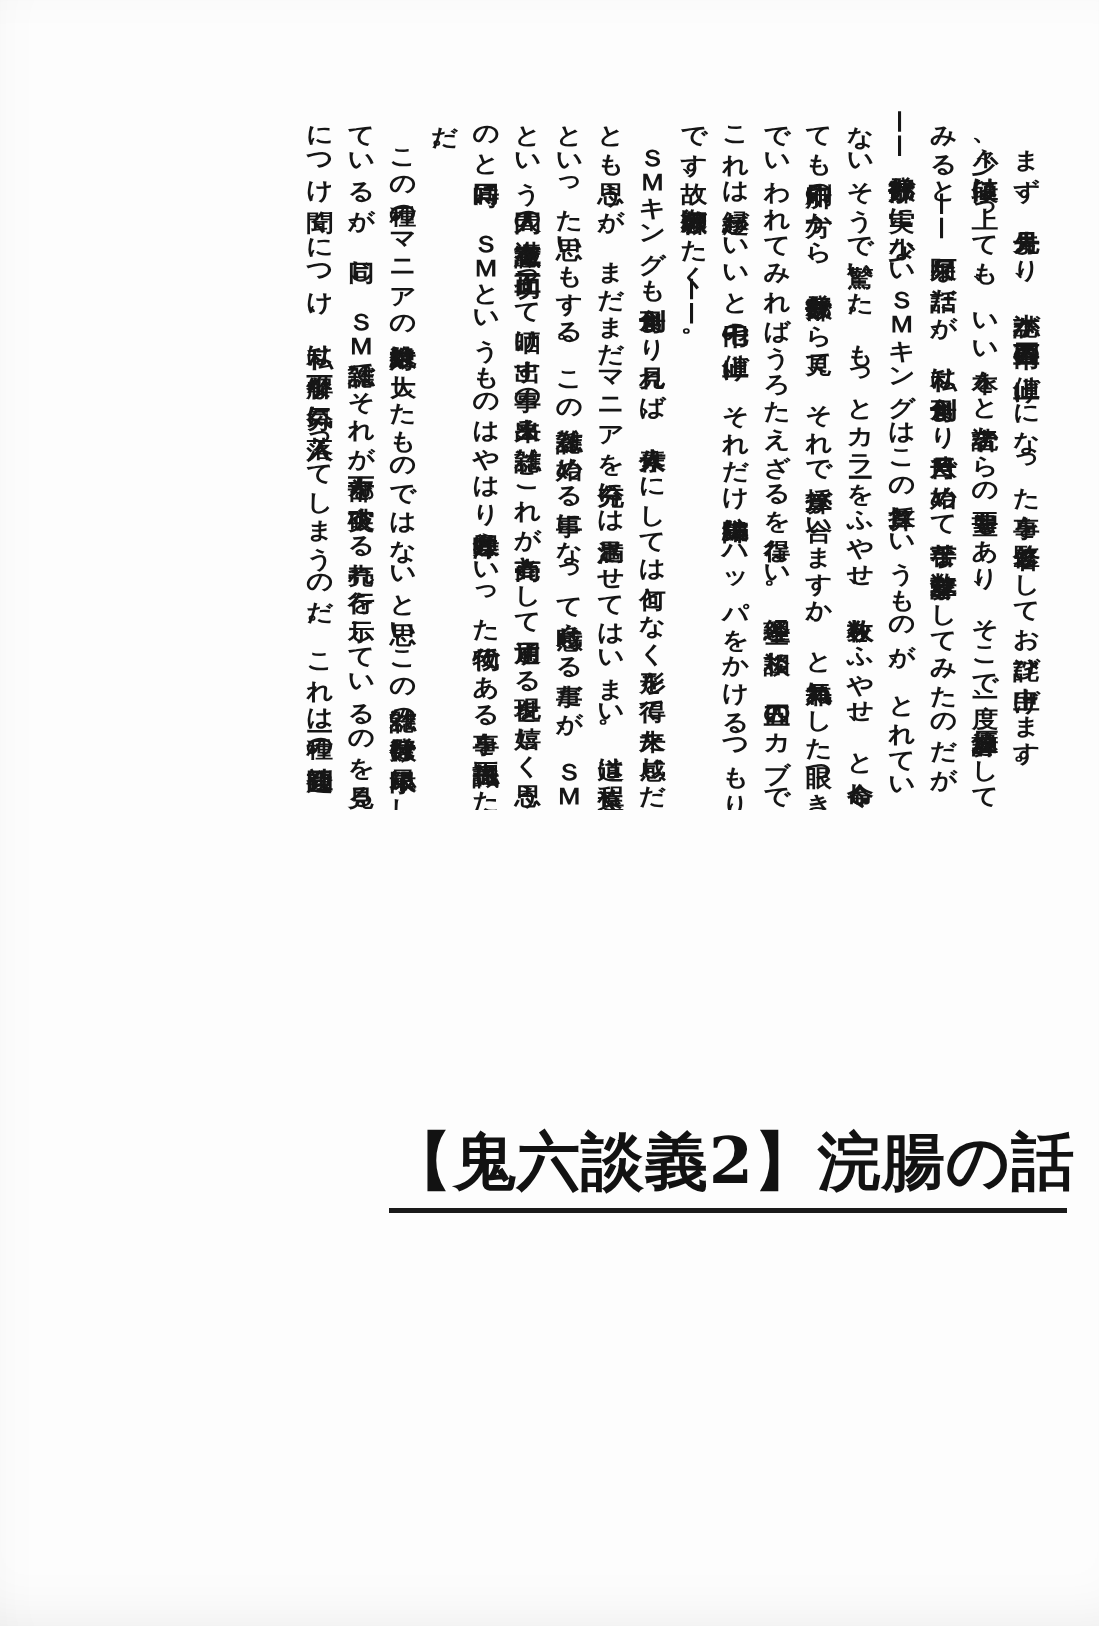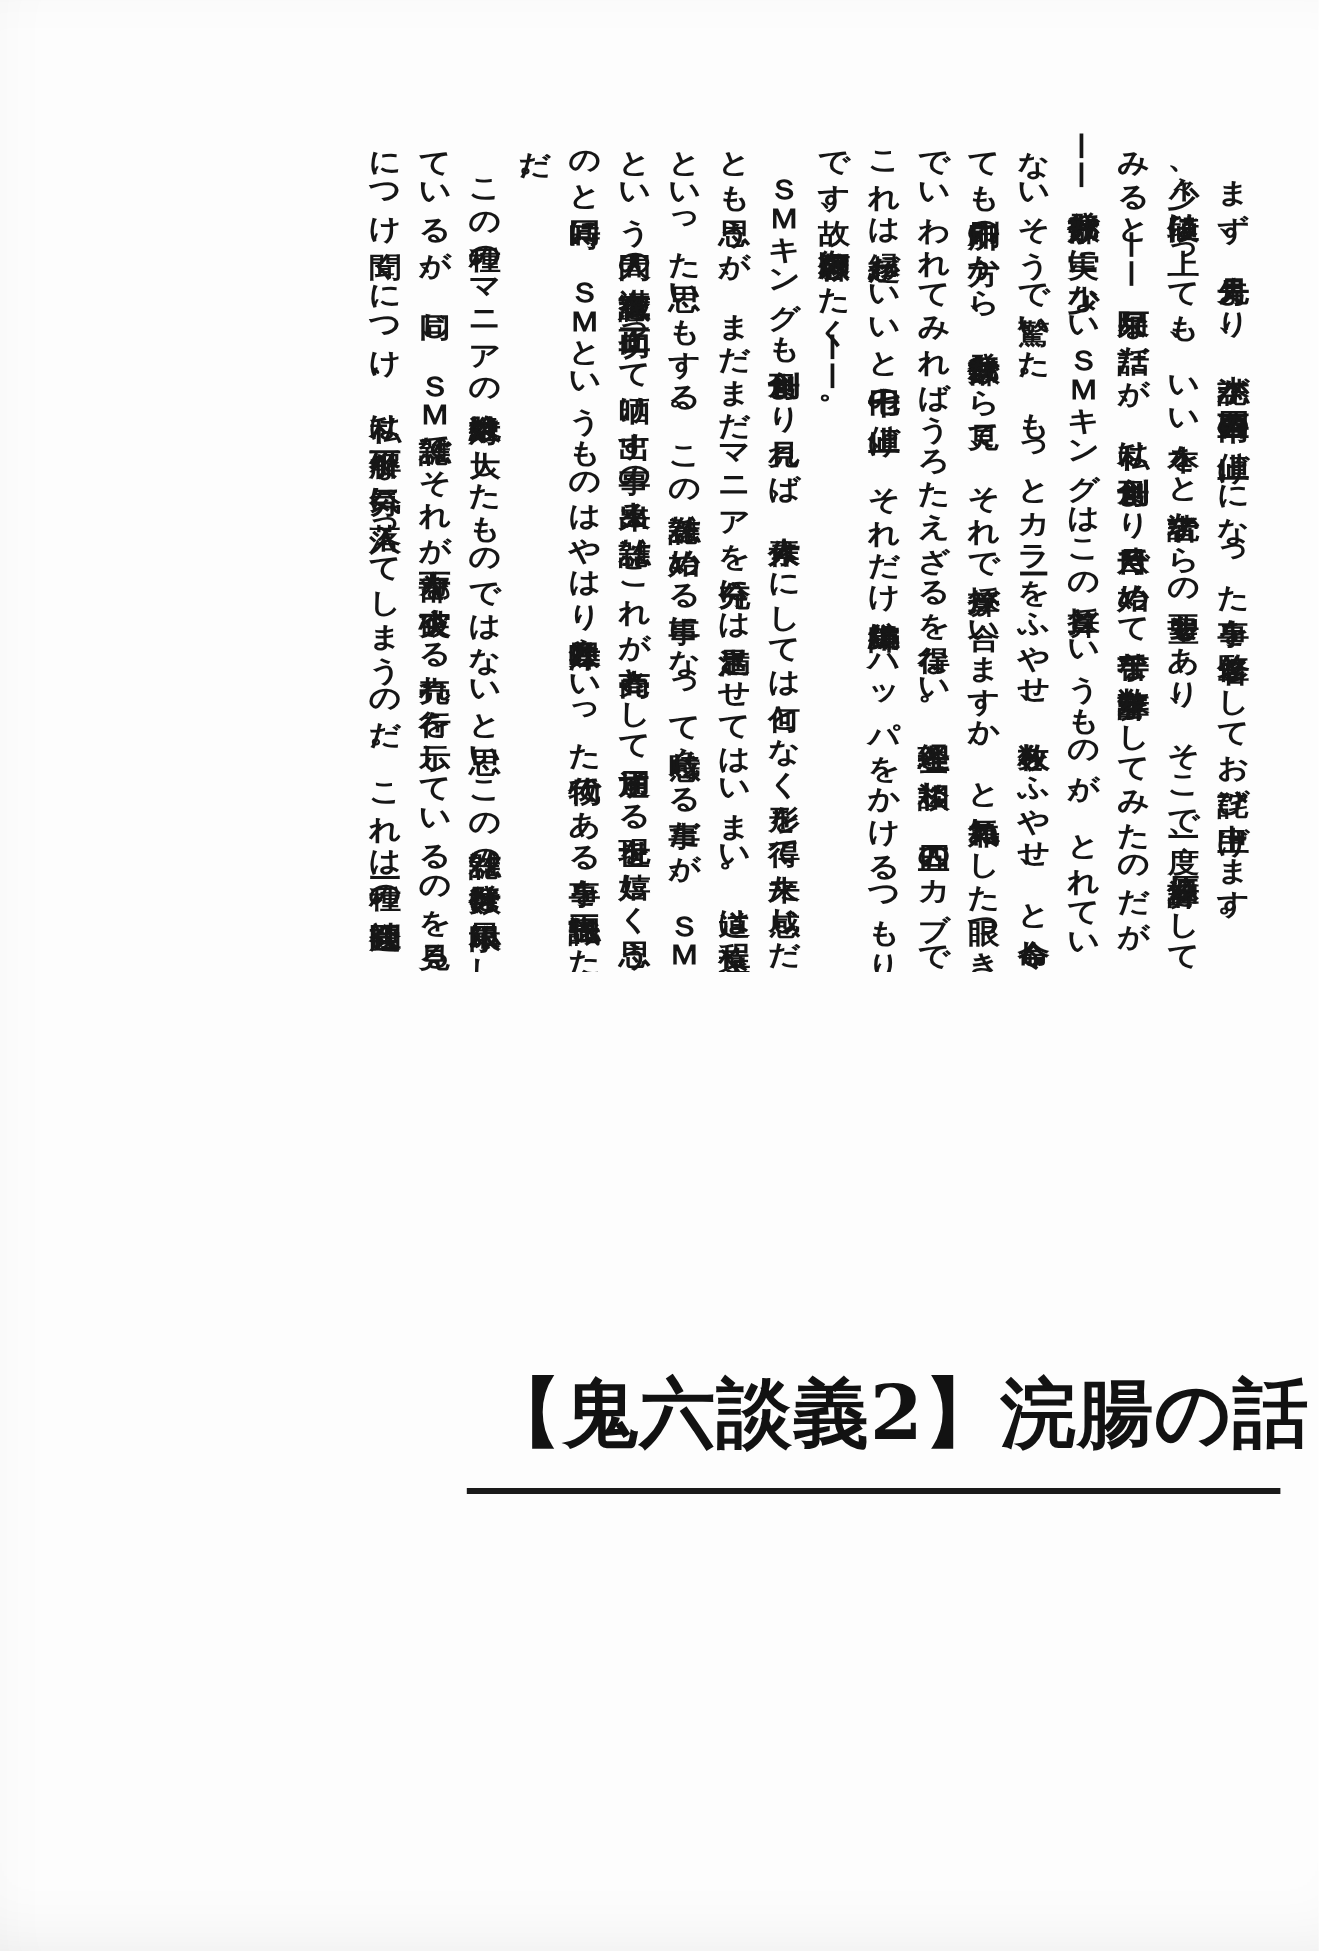--- a/index.html
+++ b/index.html
@@ -50,21 +50,21 @@
   
   .title-block {
     position: absolute;
     left: 389px;
     top: 1126px;
     width: 678px;
     border-bottom: 5px solid #1a1a1a;
     padding-bottom: 12px;
   }
   .title-block h1 {
-    margin: 16px;
+    margin: 0;
     padding: 0;
     font-size: 63px;
     line-height: 70px;
     font-weight: 800;
     letter-spacing: 1px;
     color: #121212;
     white-space: nowrap;
   }
 </style>
 </head>

